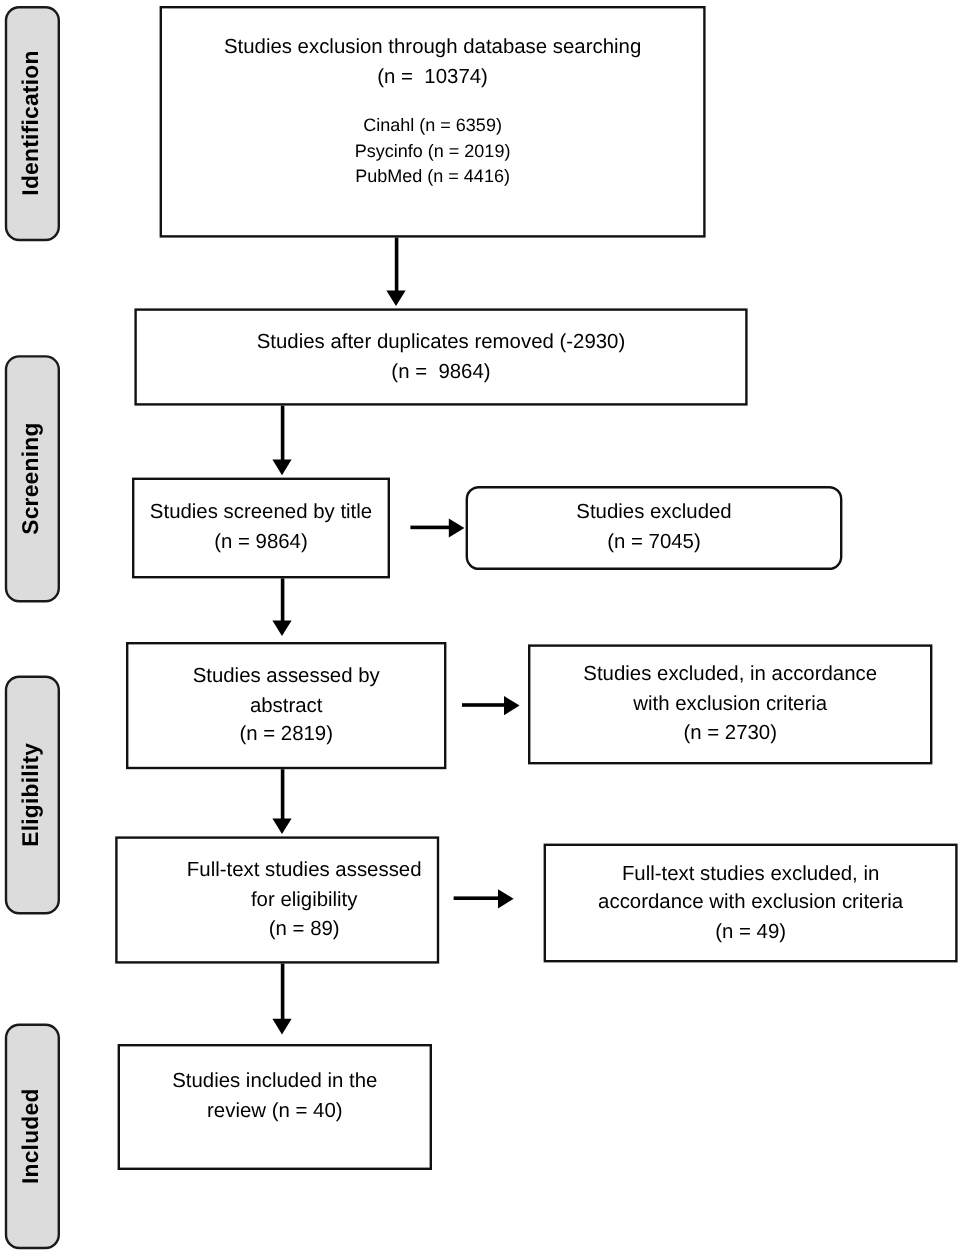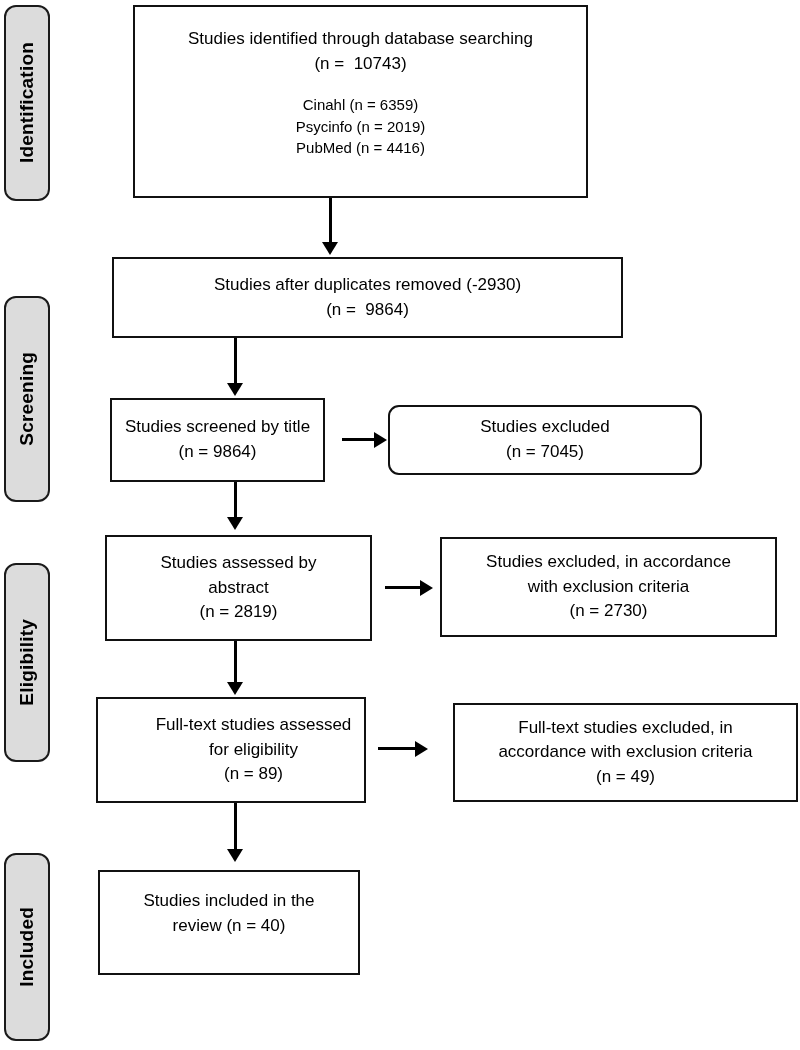--- a/index.html
+++ b/index.html
@@ -118,22 +118,22 @@
   <div class="stage-tab" style="left:4px; top:563px; width:46px; height:199px;">
     <span class="stage-tab-label">Eligibility</span>
   </div>
 
   <div class="stage-tab" style="left:4px; top:853px; width:46px; height:188px;">
     <span class="stage-tab-label">Included</span>
   </div>
 
   <div class="flow-box pad-top" style="left:133px; top:5px; width:455px; height:193px; padding-top:20px;">
     <div class="box-inner">
-      <span class="line">Studies identified through database searching</span>
-      <span class="line">(n =  10743)</span>
+      <span class="line">Studies exclusion through database searching</span>
+      <span class="line">(n =  10374)</span>
       <span class="spacer"></span>
       <span class="line small">Cinahl (n = 6359)</span>
       <span class="line small">Psycinfo (n = 2019)</span>
       <span class="line small">PubMed (n = 4416)</span>
     </div>
   </div>
 
   <div class="v-line" style="left:329px; top:198px; height:46px;"></div>
   <div class="v-head" style="left:322px; top:242px;"></div>
 

